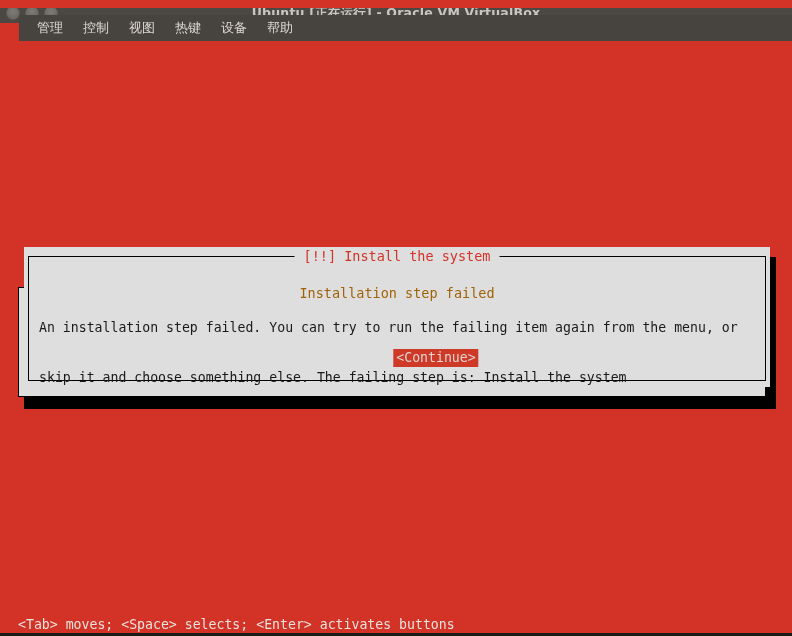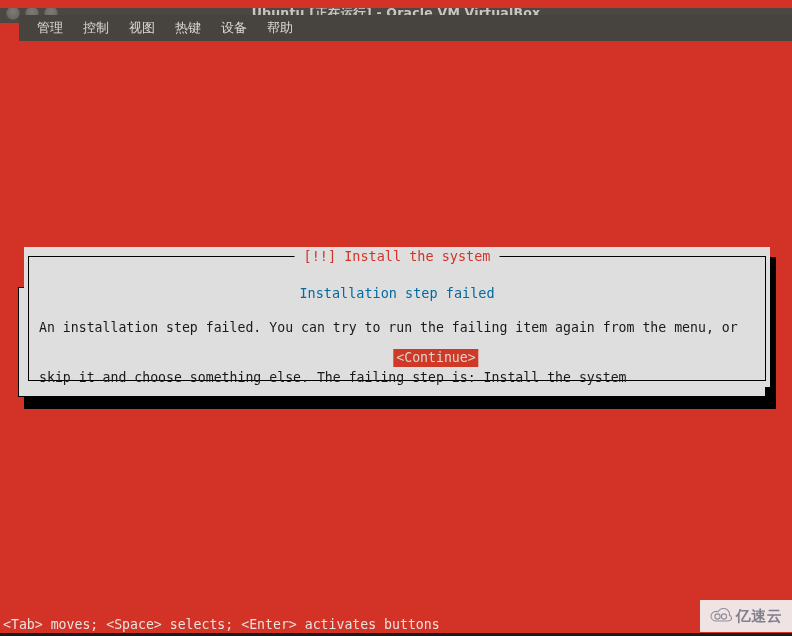--- a/index.html
+++ b/index.html
@@ -152,21 +152,21 @@
     padding: 0 9px;
     white-space: nowrap;
   }
 
   #dialog-heading {
     position: absolute;
     left: 0;
     top: 28px;
     width: 100%;
     text-align: center;
-    color: #0369a1;
+    color: #a16207;
     font-family: "DejaVu Sans Mono", monospace;
     font-size: 13.5px;
     line-height: 16px;
     white-space: nowrap;
   }
   #dialog-body {
     position: absolute;
     left: 10px;
     top: 30px;
     width: 726px;
@@ -199,21 +199,21 @@
     left: 0;
     bottom: 0;
     width: 792px;
     height: 22px;
     background: #d33327;
     color: #e8e3de;
     font-family: "DejaVu Sans Mono", monospace;
     font-size: 13.2px;
     line-height: 22px;
     white-space: nowrap;
-    padding-left: 3px;
+    padding-left: 18px;
     box-sizing: border-box;
   }
   #bottom-strip {
     position: absolute;
     left: 0;
     bottom: 0;
     width: 792px;
     height: 3px;
     background: #1a1a1a;
   }
@@ -288,22 +288,14 @@
 
         <div id="continue-button">&lt;Continue&gt;</div>
 
       </div>
     </div>
   </div>
 
   <div id="help-bar">&lt;Tab&gt; moves; &lt;Space&gt; selects; &lt;Enter&gt; activates buttons</div>
   <div id="bottom-strip"></div>
 
-  <div id="watermark">
-    <svg width="22" height="16" viewBox="0 0 44 32">
-      <path d="M34 26 H13 C6.5 26 2 21.7 2 16.4 2 11.1 6.6 6.8 12.4 6.8 c1.3 0 2.6 .2 3.7 .7 C18.3 3.6 22.3 1 27 1 c6.6 0 12 5 12 11.2 0 .7-.1 1.5-.2 2.2 2.6 1 4.2 3.3 4.2 6 0 3.6-3.1 5.6-9 5.6 z" fill="none" stroke="#8b95a3" stroke-width="2.2" stroke-linejoin="round"></path>
-      <circle cx="15" cy="17" r="5.2" fill="none" stroke="#8b95a3" stroke-width="2.2"></circle>
-      <circle cx="28" cy="17" r="5.2" fill="none" stroke="#8b95a3" stroke-width="2.2"></circle>
-    </svg>
-    <span id="watermark-text">亿速云</span>
-  </div>
 
 </div>
 
 </body></html>

